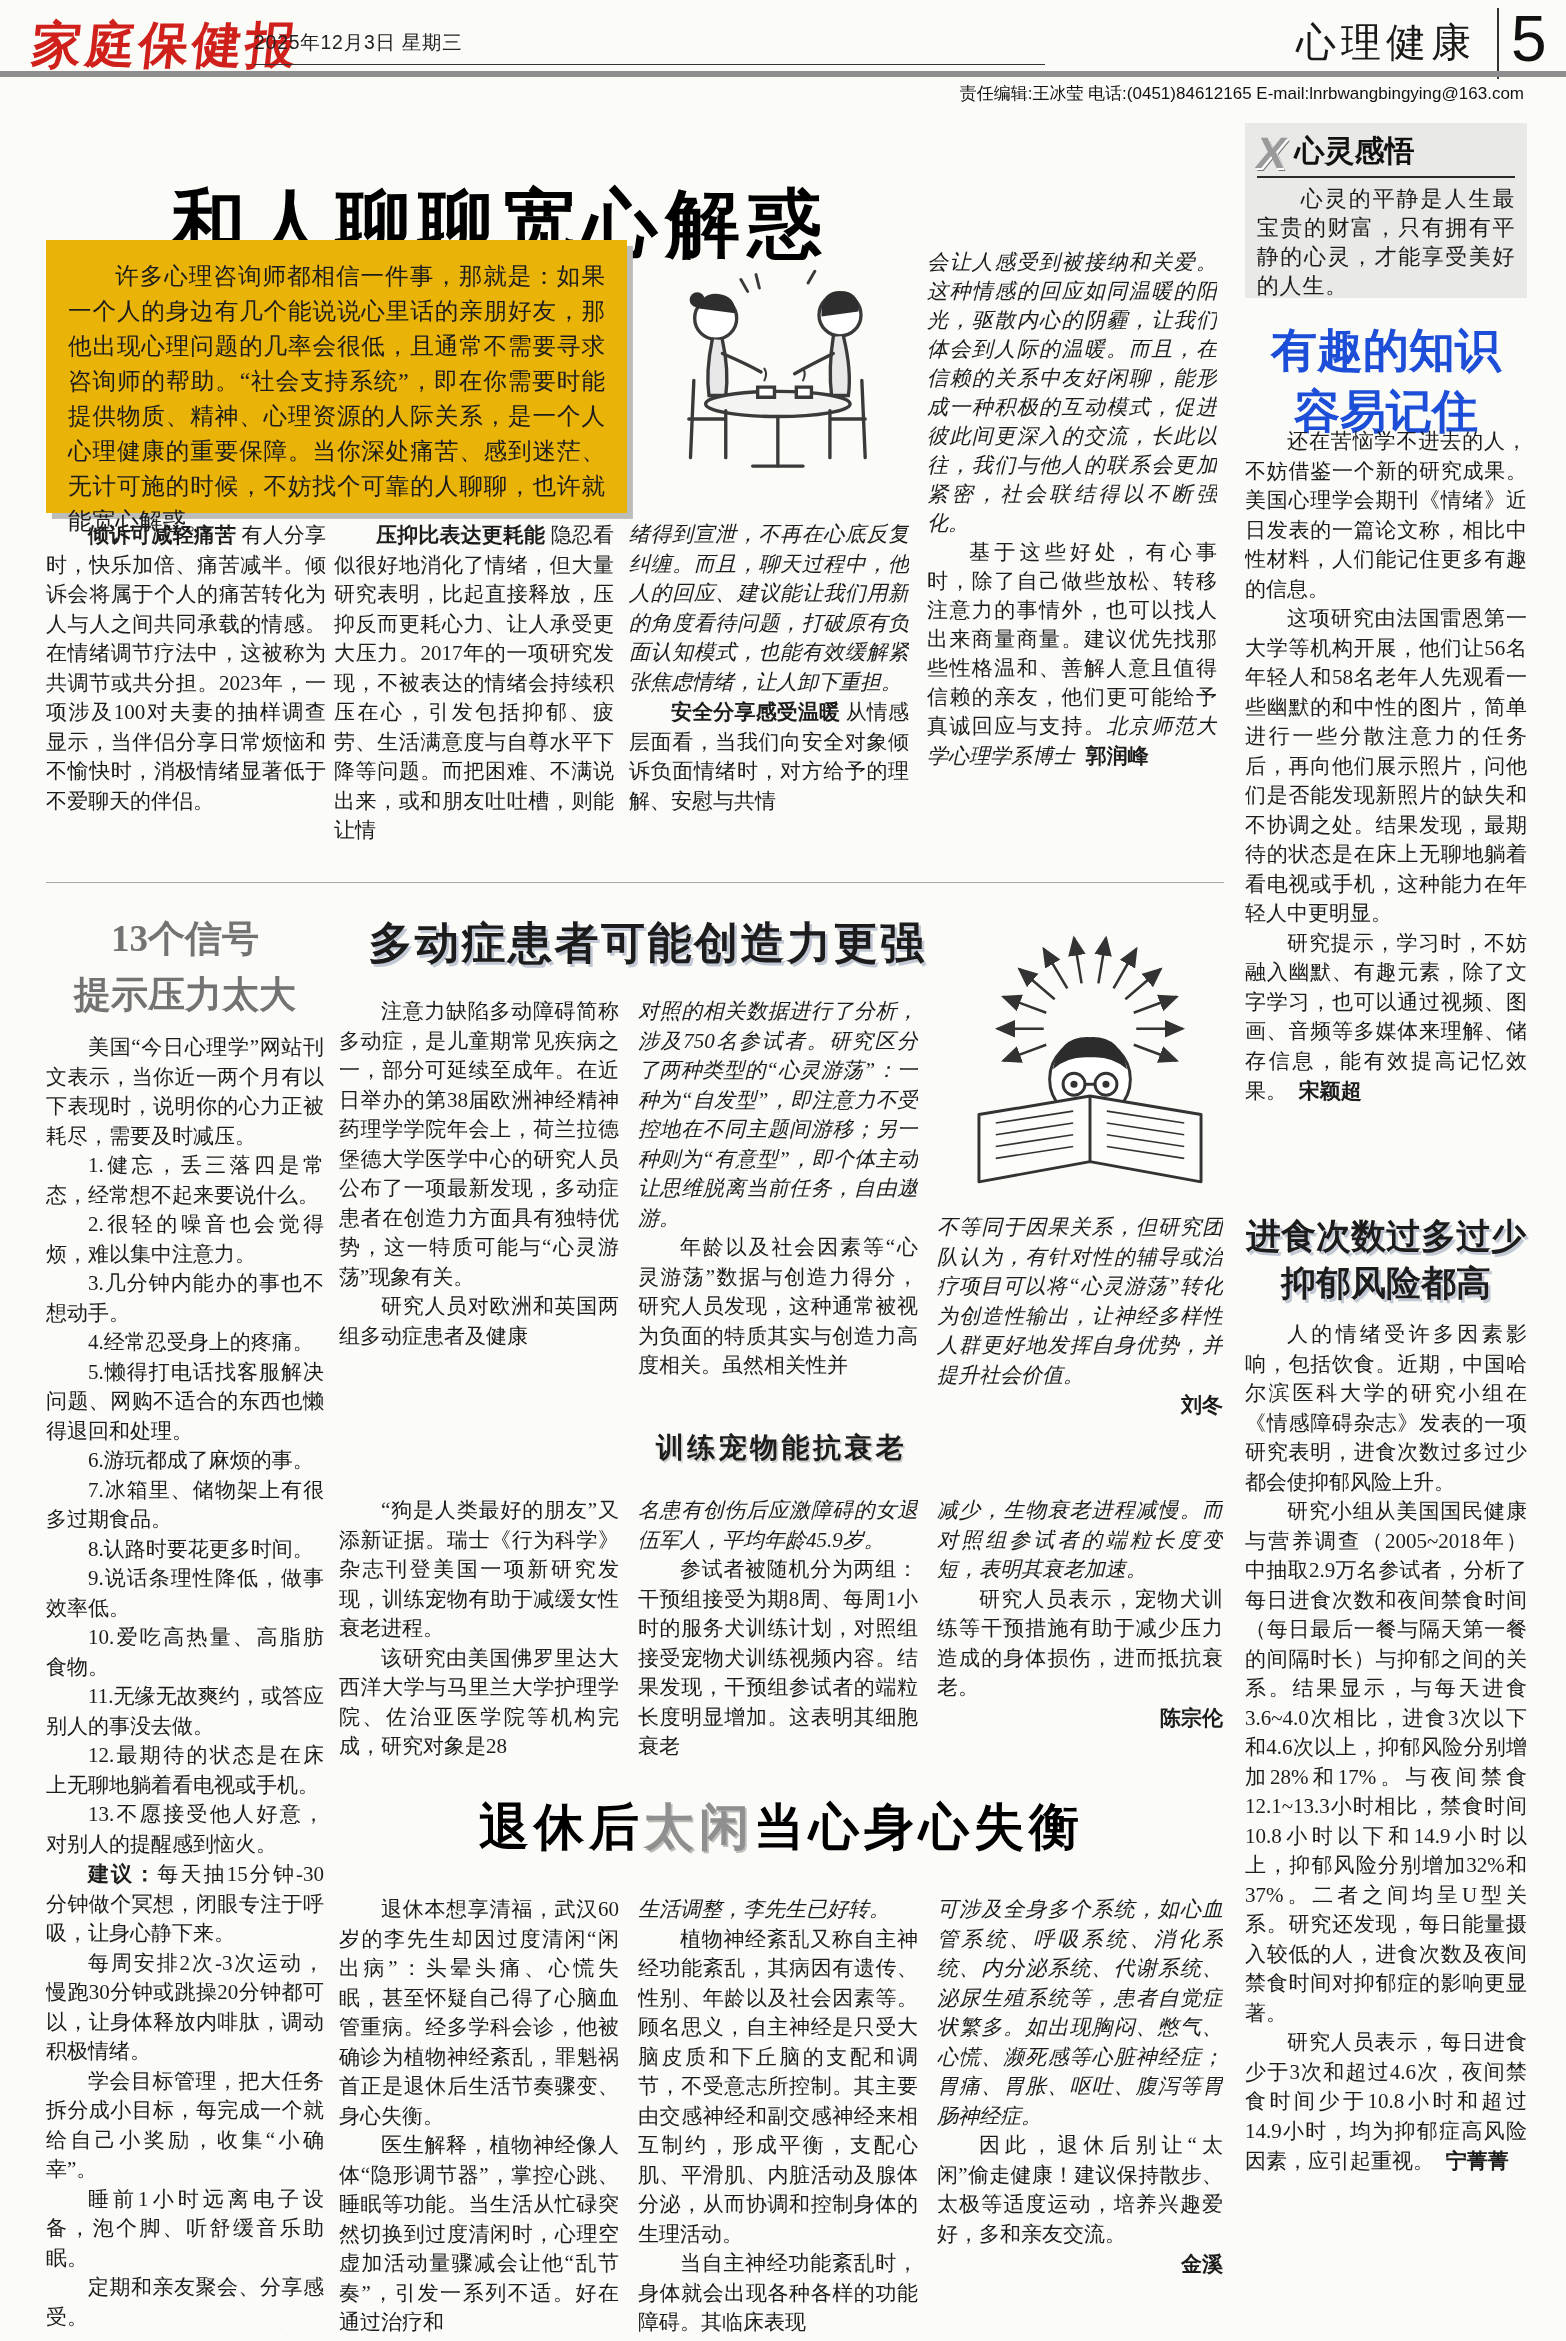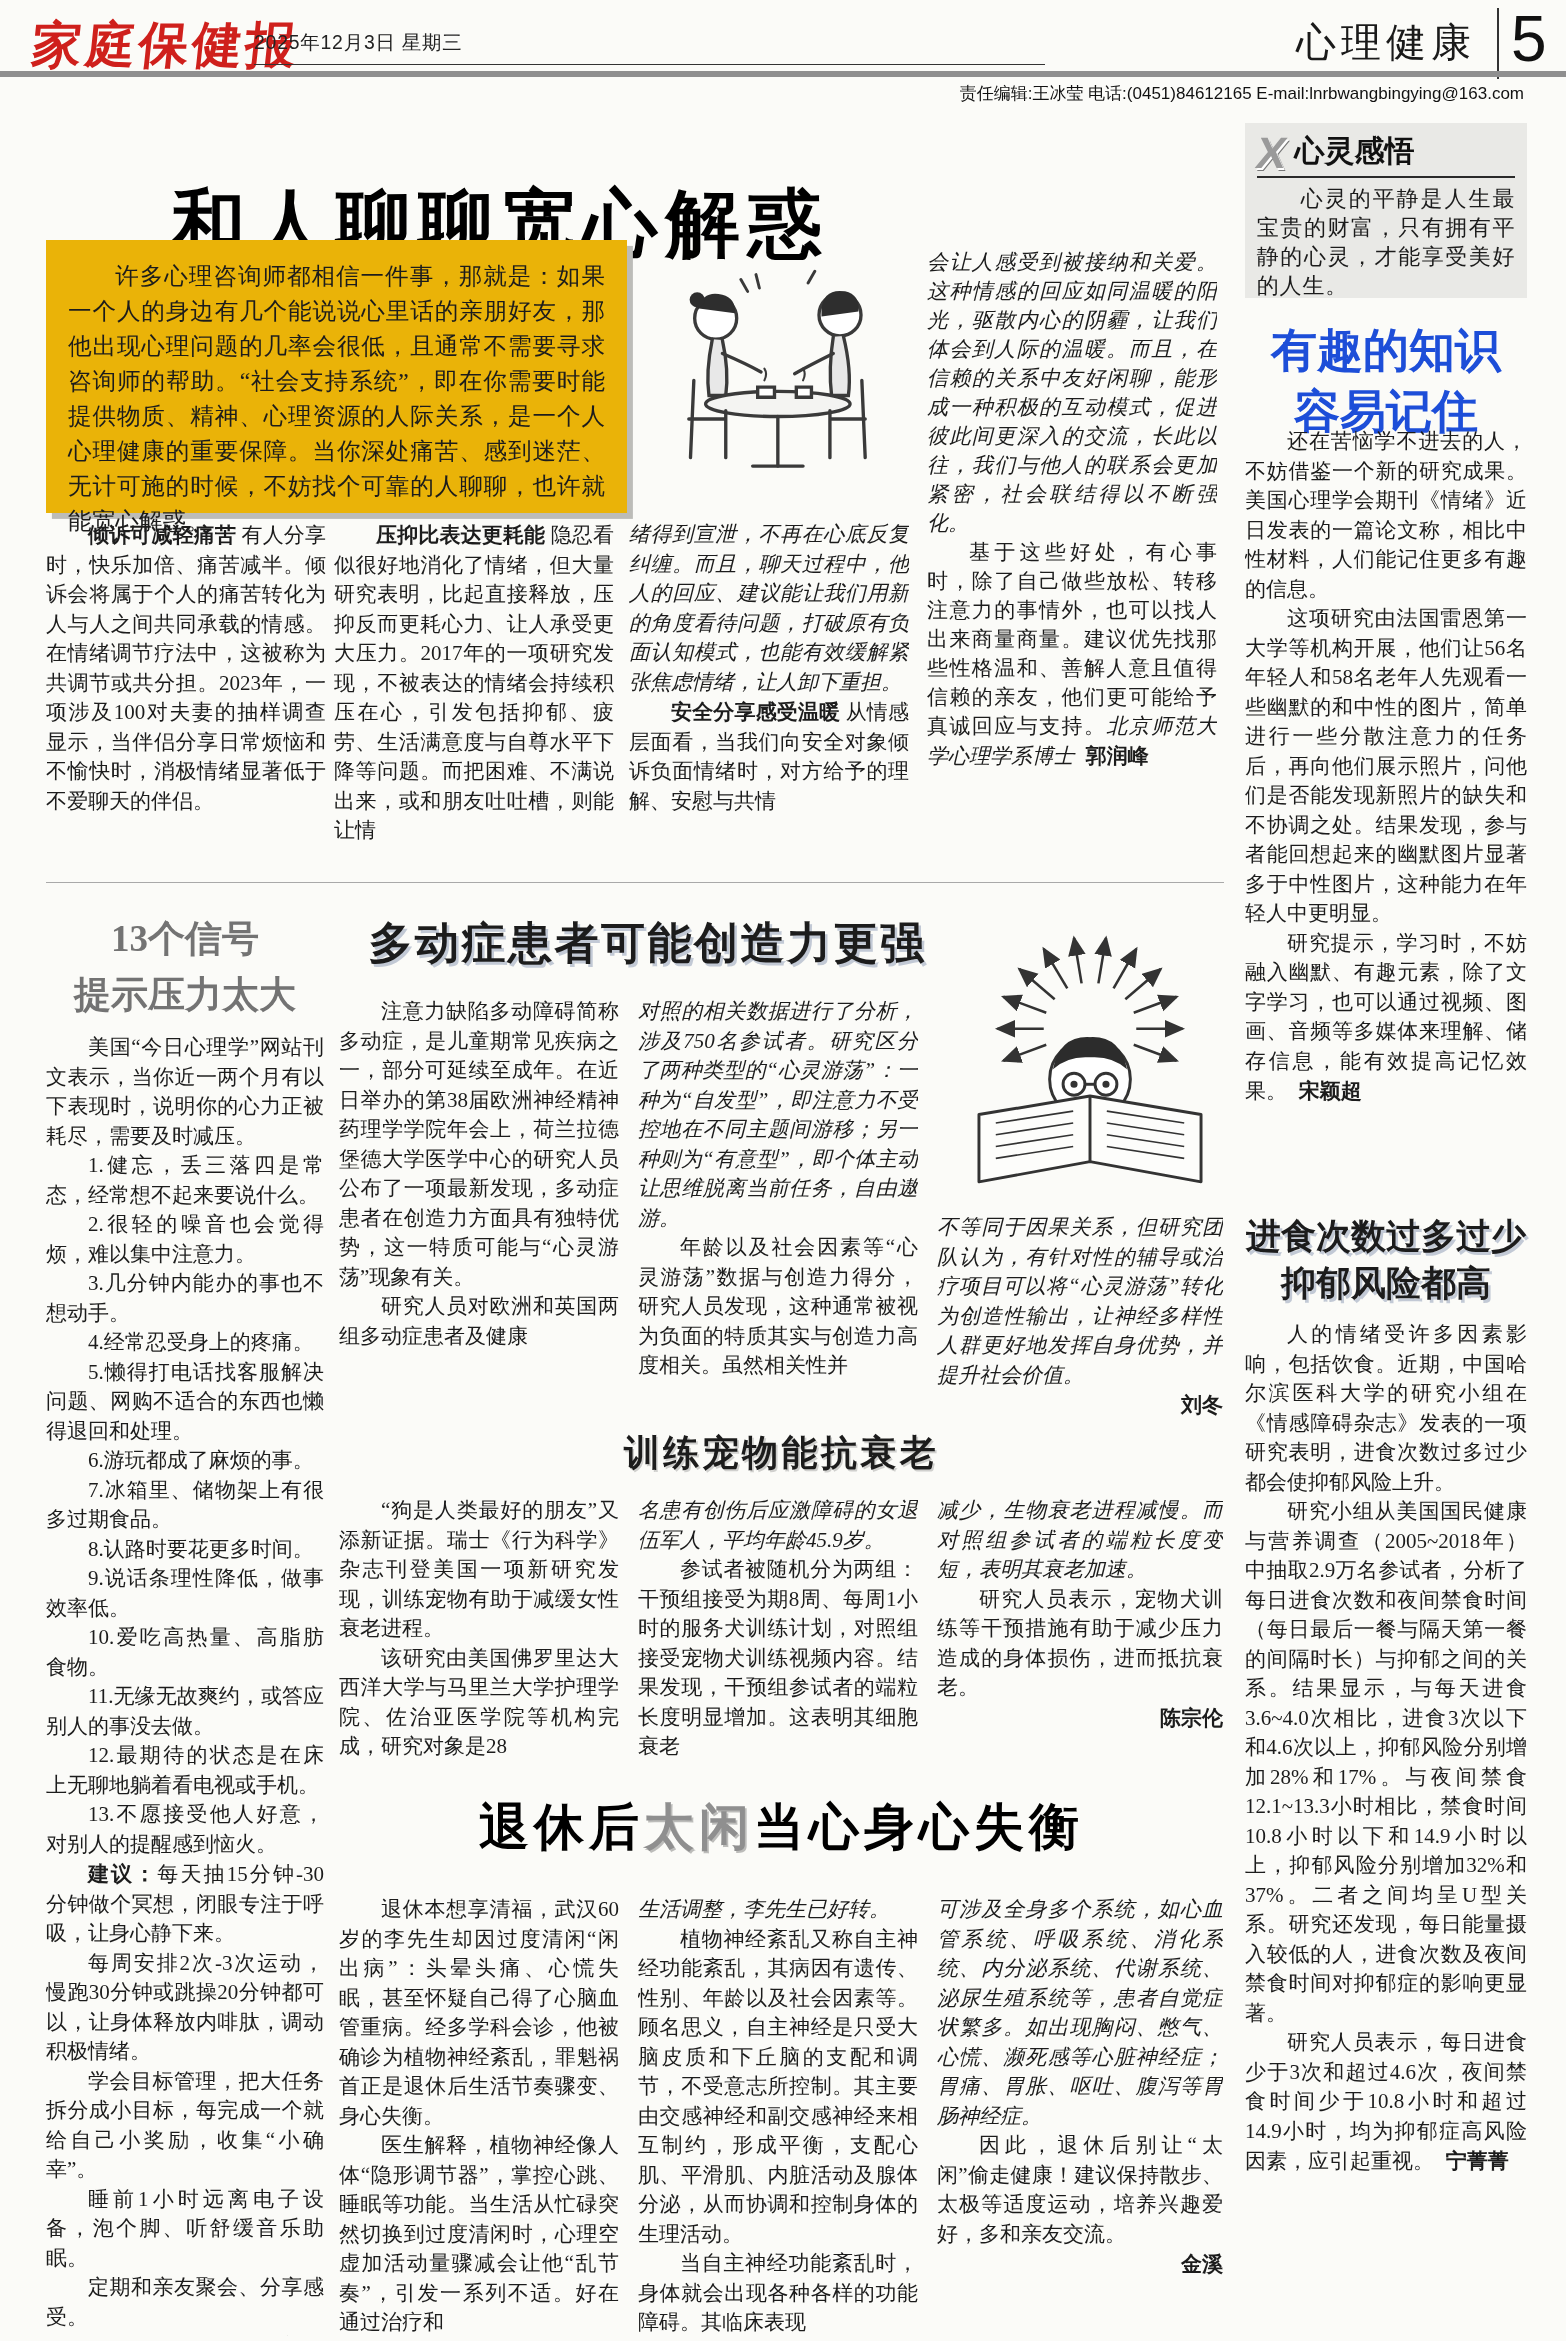--- a/index.html
+++ b/index.html
@@ -48,21 +48,21 @@
     font-weight:bold;line-height:1.5;color:#737373;}
   .signals-body{left:46px;top:1033px;width:278px;height:1303px;}
   
   .adhd-title{left:349px;top:914px;width:597px;text-align:center;font-size:44px;font-weight:900;
     letter-spacing:2.5px;font-family:"Liberation Sans","DejaVu Sans",sans-serif;
     text-shadow:2.5px 2.5px 0 rgba(90,110,150,0.35);}
   .adhd-illo{left:947px;top:899px;width:286px;height:310px;}
   .adhd-col{top:997px;width:280px;height:425px;}
   .adhd-col3{left:937px;top:1213px;width:286px;height:209px;}
   
-  .pets-title{left:339px;top:1429px;width:885px;text-align:center;font-size:36px;font-weight:900;
+  .pets-title{left:339px;top:1429px;width:885px;text-align:center;font-size:28px;font-weight:900;
     letter-spacing:3.4px;font-family:"Liberation Sans","DejaVu Sans",sans-serif;
     text-shadow:1.7px 1.7px 0 rgba(80,80,80,0.25);}
   .pets-col{top:1496px;width:280px;height:279px;}
   
   .retire-title{left:339px;top:1794px;width:885px;text-align:center;font-size:50px;font-weight:900;
     letter-spacing:5px;color:#000;}
   .retire-title .gray{color:#8f8f8f;font-family:"Liberation Sans","DejaVu Sans",sans-serif;
     text-shadow:1.7px 1.7px 0 rgba(0,0,0,0.25);}
   .retire-col{top:1895px;width:280px;height:447px;}
   
@@ -277,21 +277,21 @@
     </div>
     <p class="mind-text">心灵的平静是人生最宝贵的财富，只有拥有平静的心灵，才能享受美好的人生。</p>
   </div>
 
   <div class="abs fun-title">
     <div>有趣的知识</div>
     <div>容易记住</div>
   </div>
   <div class="abs col body-text fun-body">
     <p>还在苦恼学不进去的人，不妨借鉴一个新的研究成果。美国心理学会期刊《情绪》近日发表的一篇论文称，相比中性材料，人们能记住更多有趣的信息。</p>
-    <p>这项研究由法国雷恩第一大学等机构开展，他们让56名年轻人和58名老年人先观看一些幽默的和中性的图片，简单进行一些分散注意力的任务后，再向他们展示照片，问他们是否能发现新照片的缺失和不协调之处。结果发现，参与者能回想起来的幽默图片显著多于中性图片，这种能力在年轻人中更明显。</p>
+    <p>这项研究由法国雷恩第一大学等机构开展，他们让56名年轻人和58名老年人先观看一些幽默的和中性的图片，简单进行一些分散注意力的任务后，再向他们展示照片，问他们是否能发现新照片的缺失和不协调之处。结果发现，最期待的状态是在床上无聊地躺着看电视或手机，这种能力在年轻人中更明显。</p>
     <p><span>研究提示，学习时，不妨融入幽默、有趣元素，除了文字学习，也可以通过视频、图画、音频等多媒体来理解、储存信息，能有效提高记忆效果。</span><b class="inline-author">宋颖超</b></p>
   </div>
 
   <div class="abs meals-title">
     <div>进食次数过多过少</div>
     <div>抑郁风险都高</div>
   </div>
   <div class="abs col body-text meals-body">
     <p>人的情绪受许多因素影响，包括饮食。近期，中国哈尔滨医科大学的研究小组在《情感障碍杂志》发表的一项研究表明，进食次数过多过少都会使抑郁风险上升。</p>
     <p>研究小组从美国国民健康与营养调查（2005~2018年）中抽取2.9万名参试者，分析了每日进食次数和夜间禁食时间（每日最后一餐与隔天第一餐的间隔时长）与抑郁之间的关系。结果显示，与每天进食3.6~4.0次相比，进食3次以下和4.6次以上，抑郁风险分别增加28%和17%。与夜间禁食12.1~13.3小时相比，禁食时间10.8小时以下和14.9小时以上，抑郁风险分别增加32%和37%。二者之间均呈U型关系。研究还发现，每日能量摄入较低的人，进食次数及夜间禁食时间对抑郁症的影响更显著。</p>

